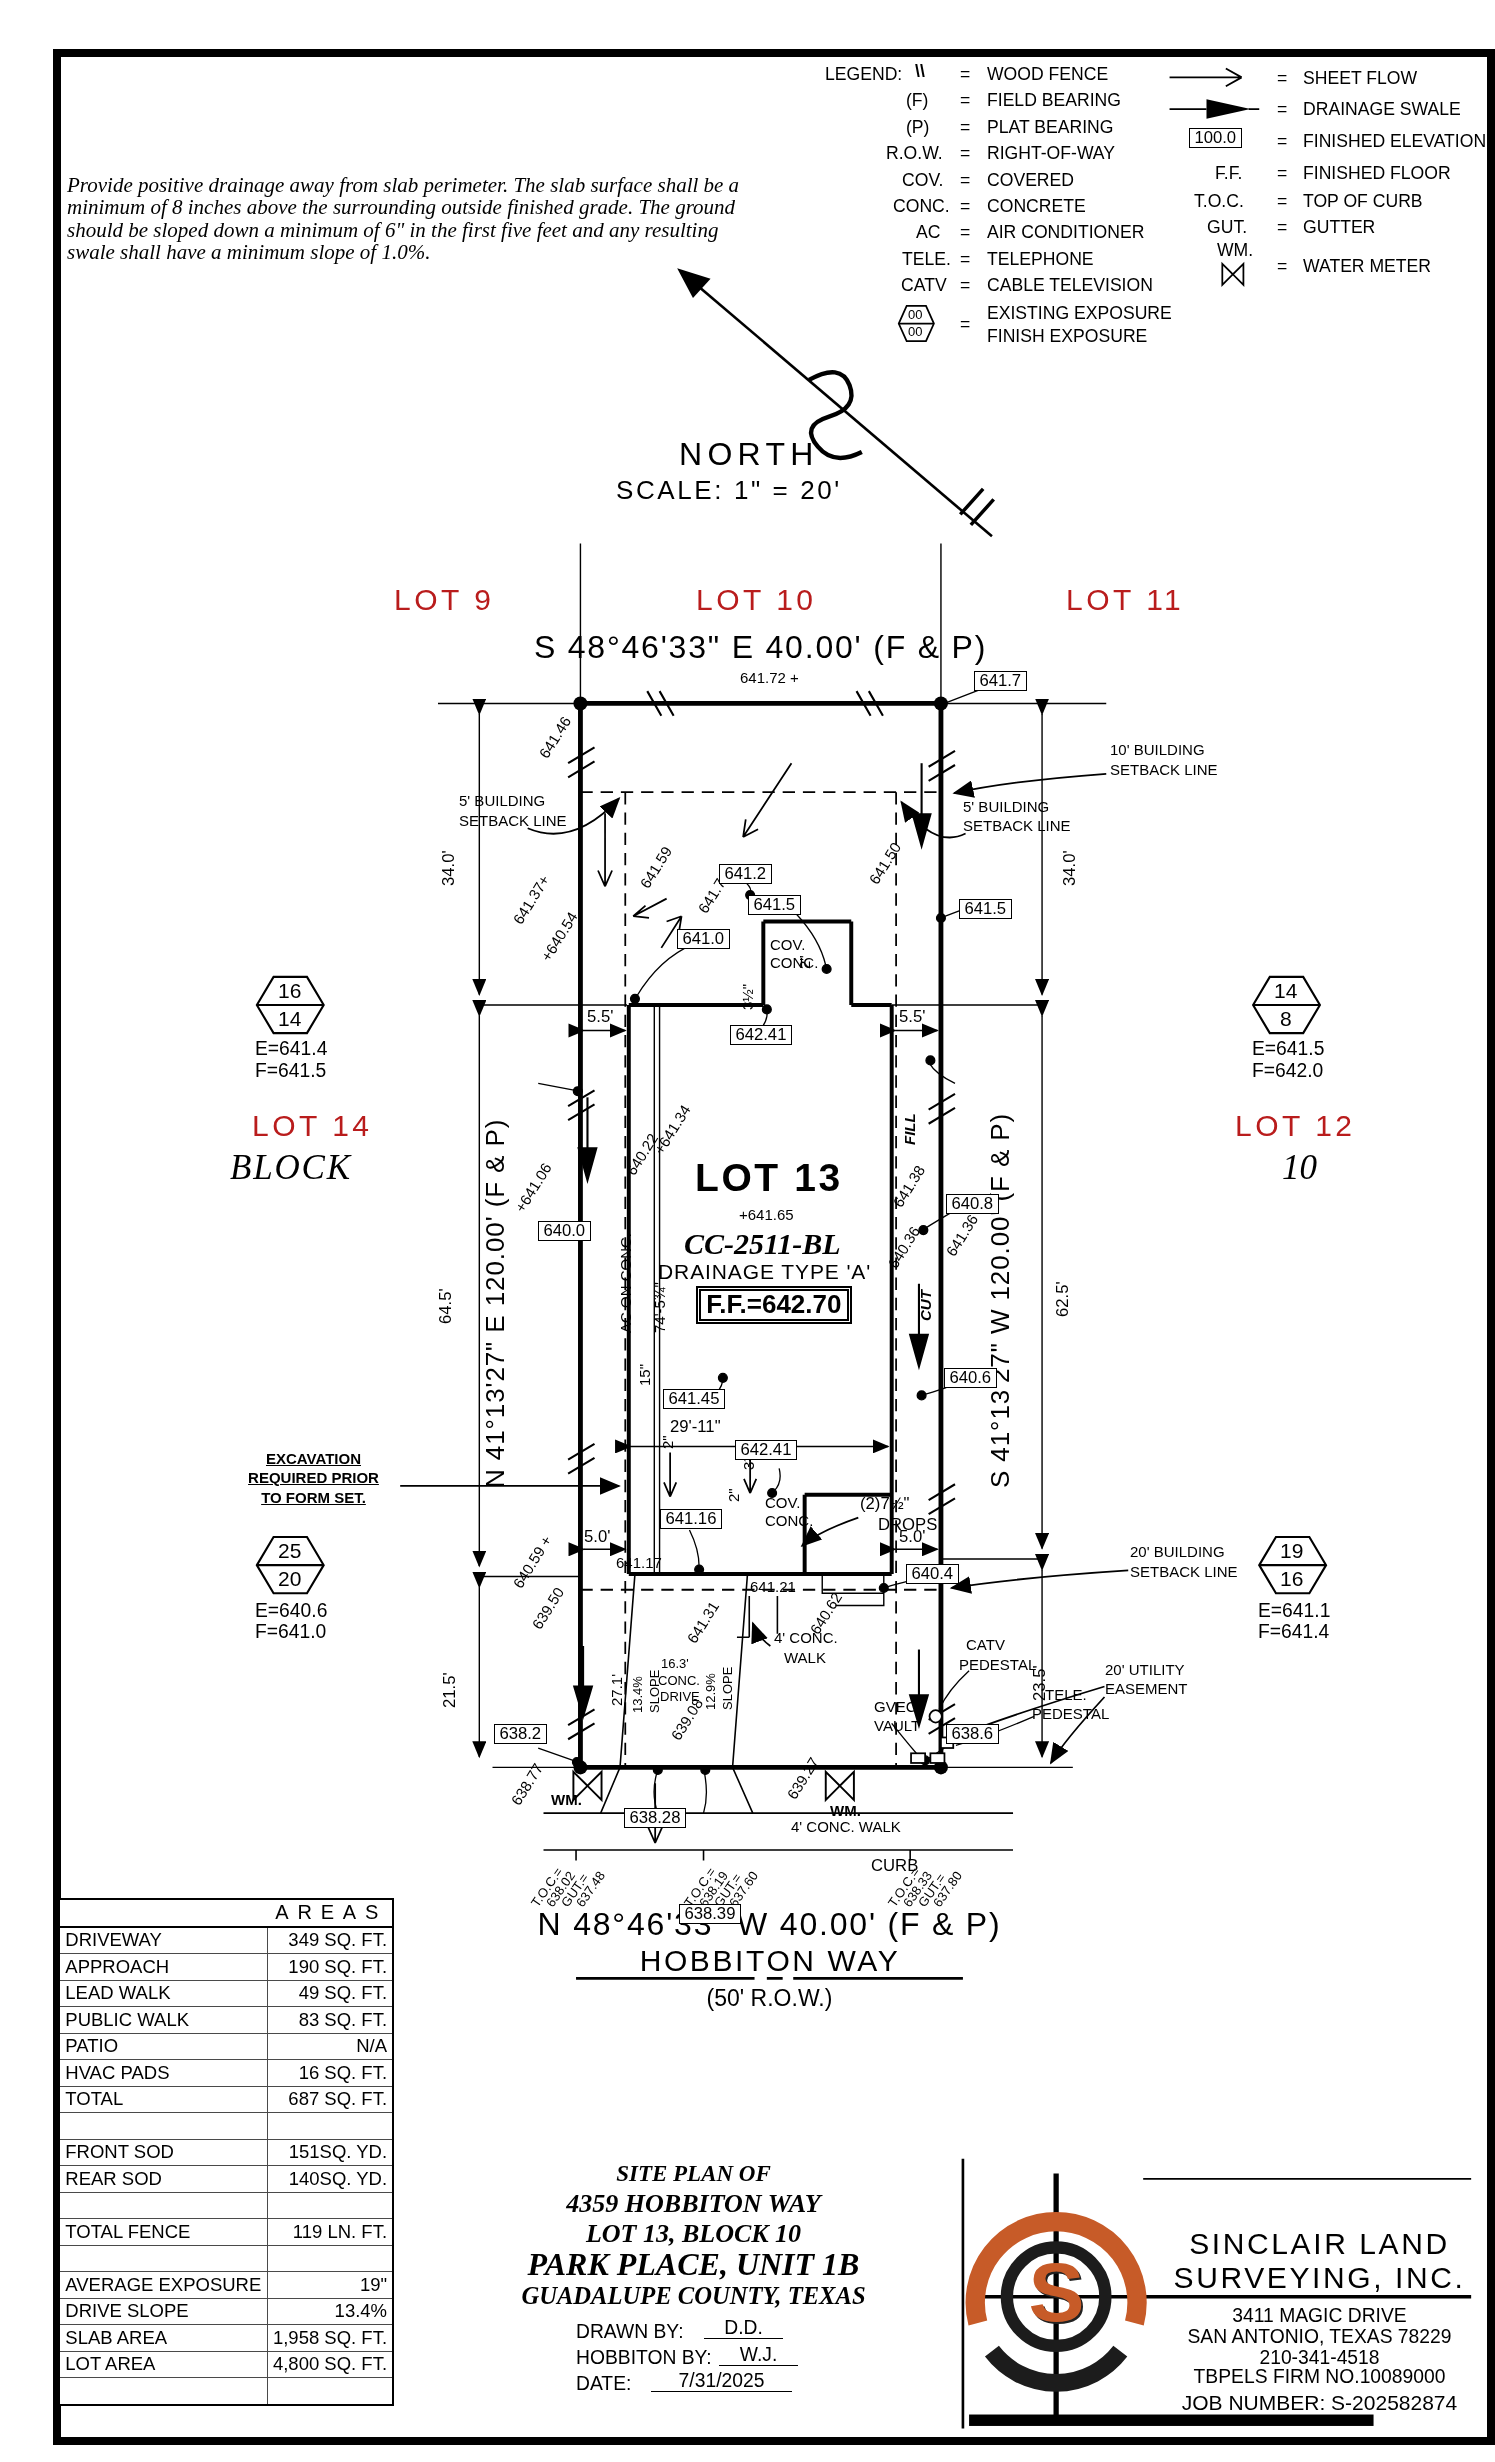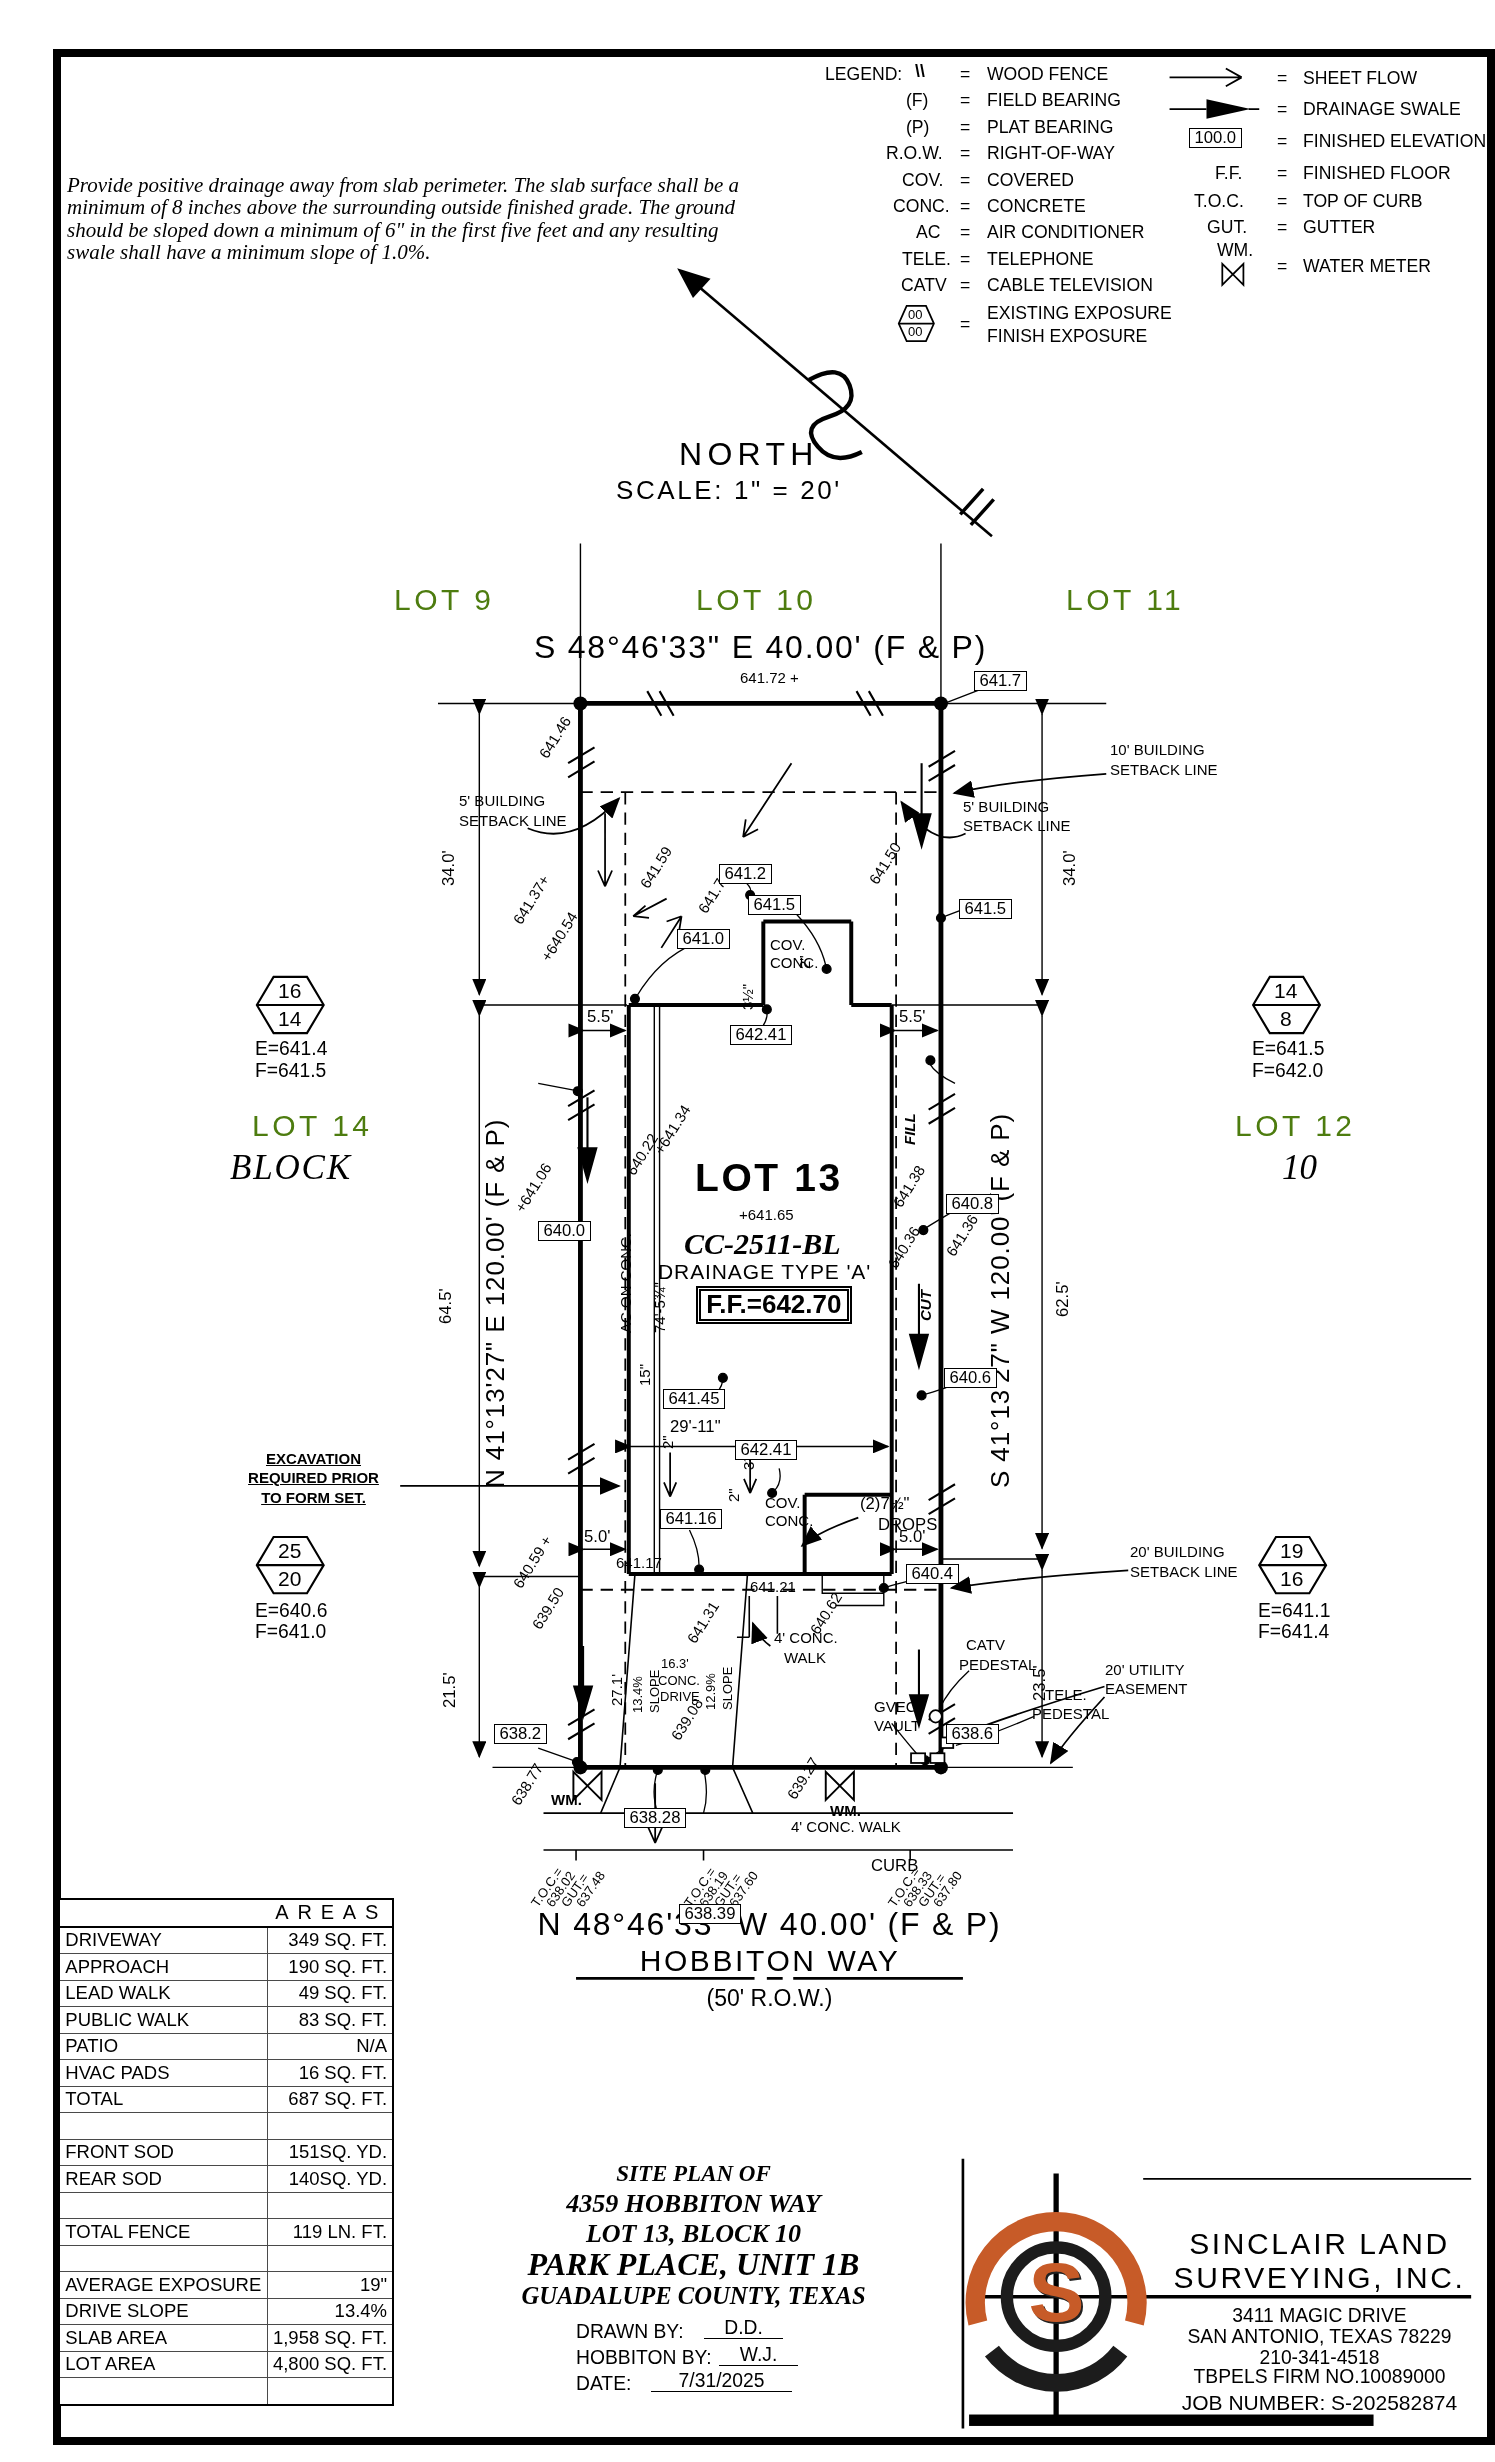--- a/index.html
+++ b/index.html
@@ -11,21 +11,21 @@
   .t15{font-size:13px}.t19{font-size:16.7px}.t20{font-size:17.6px}.t22{font-size:19.3px}
   .t24{font-size:21px}.t26{font-size:23px}.t28{font-size:24.6px}.t30{font-size:26px}
   .t34{font-size:30px}.t36{font-size:32px}.t40{font-size:35px}.t44{font-size:39px}
   .box{border:1.8px solid #000;background:#fff;padding:0 4.4px;font-size:16.7px;z-index:4;}
   .rot{transform:rotate(-58deg);transform-origin:0 50%;}
   .v{transform:rotate(-90deg);transform-origin:0 0;}
   .ctr{text-align:center}
   .b{font-weight:bold}
   .ser{font-family:"Liberation Serif",serif}
   .it{font-style:italic}
-  .thin{color:#4d7c0f;letter-spacing:3.5px}
+  .thin{color:#b91c1c;letter-spacing:3.5px}
   .toc{position:absolute;font-family:"Liberation Sans",sans-serif;font-size:13px;
        transform:rotate(-55deg);transform-origin:0 0;white-space:nowrap;}
   .ffbox{border:2.6px solid #000;outline:2.6px solid #000;outline-offset:1.8px;background:#fff;
          padding:0 5.3px;z-index:4;}
   .areas{position:absolute;left:58px;top:1898px;width:336px;border-collapse:collapse;
          background:#fff;z-index:5;}
   .areas td{border:0.9px solid #4a4a4a;font-size:18.5px;height:25.5px;padding:0 5.3px;white-space:nowrap;}
   .areas .ttl{border:2.6px solid #000;text-align:center;letter-spacing:8.8px;font-size:20px;}
   .areas tr td:first-child{width:218px;}
   .areas tr td:last-child{text-align:right;}

